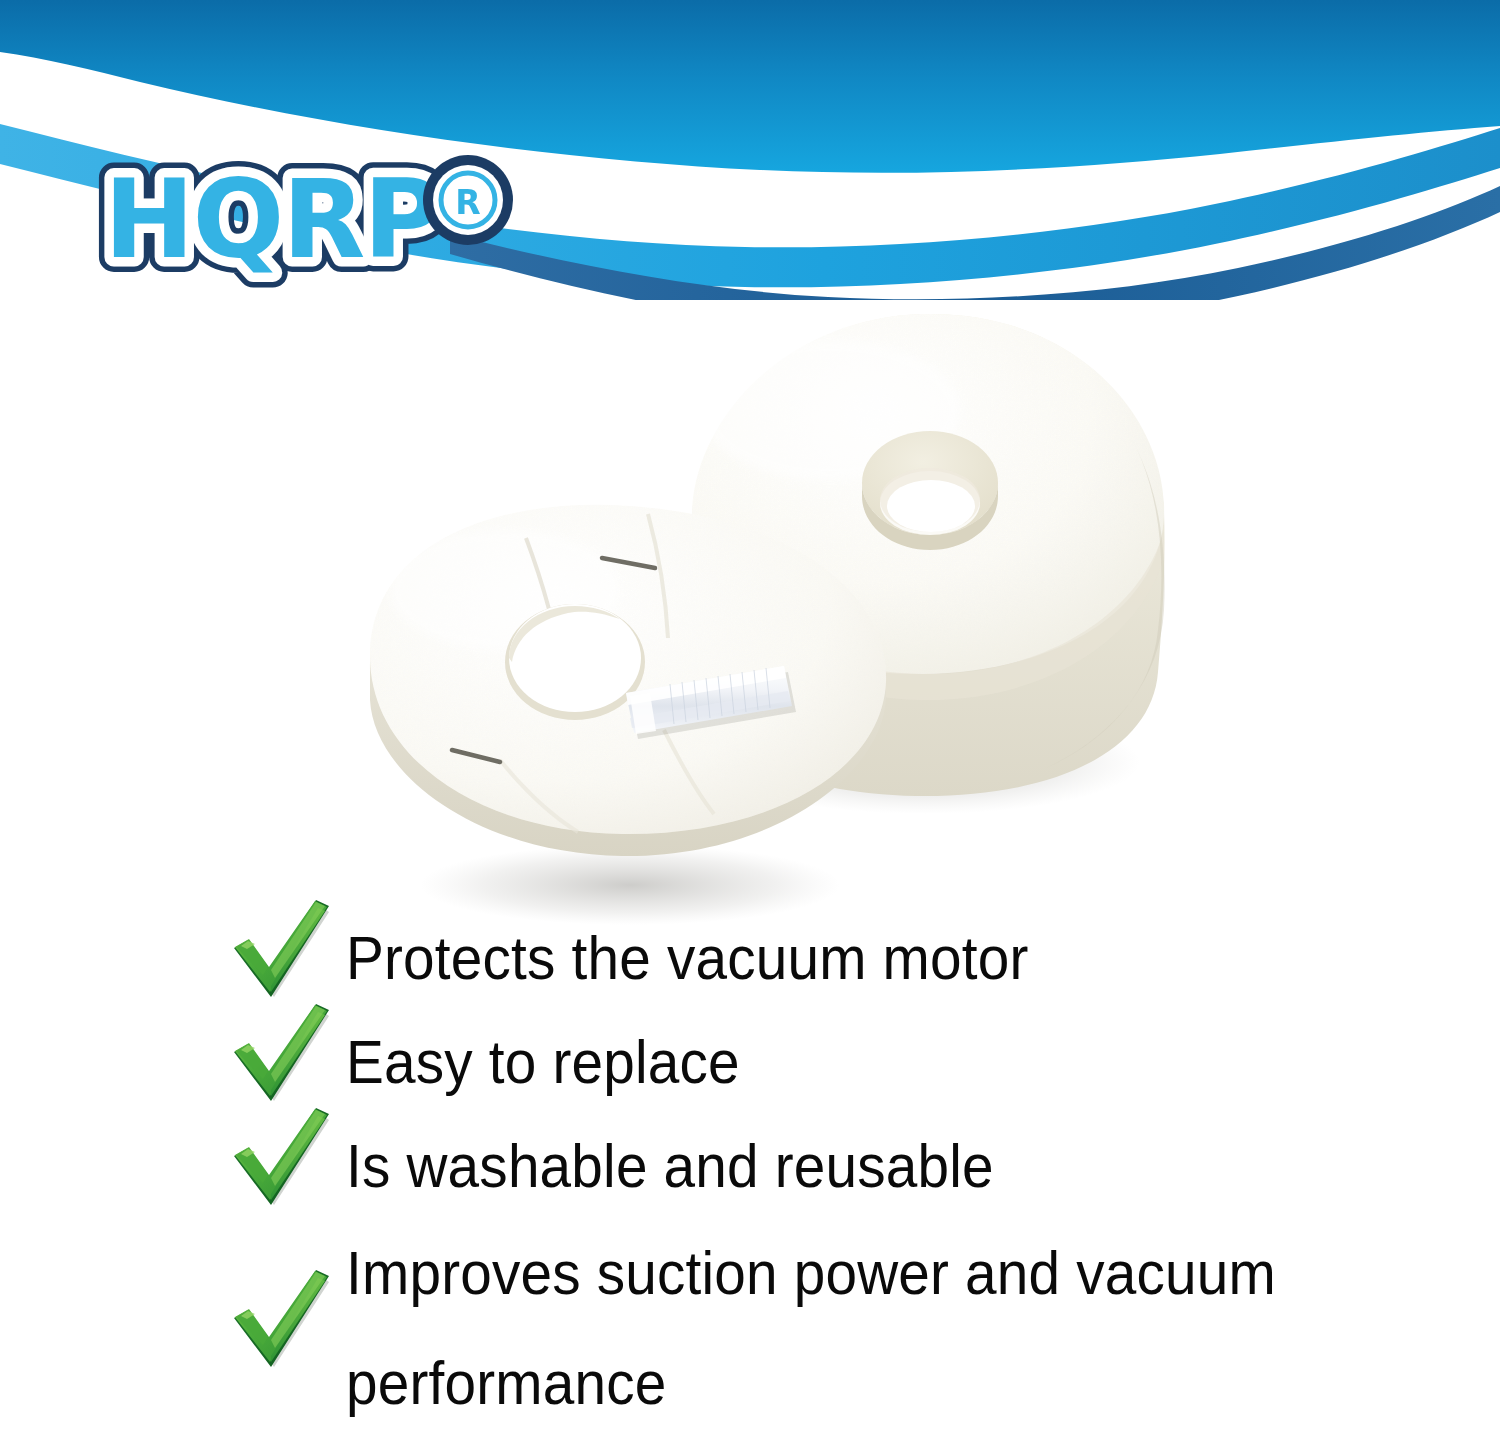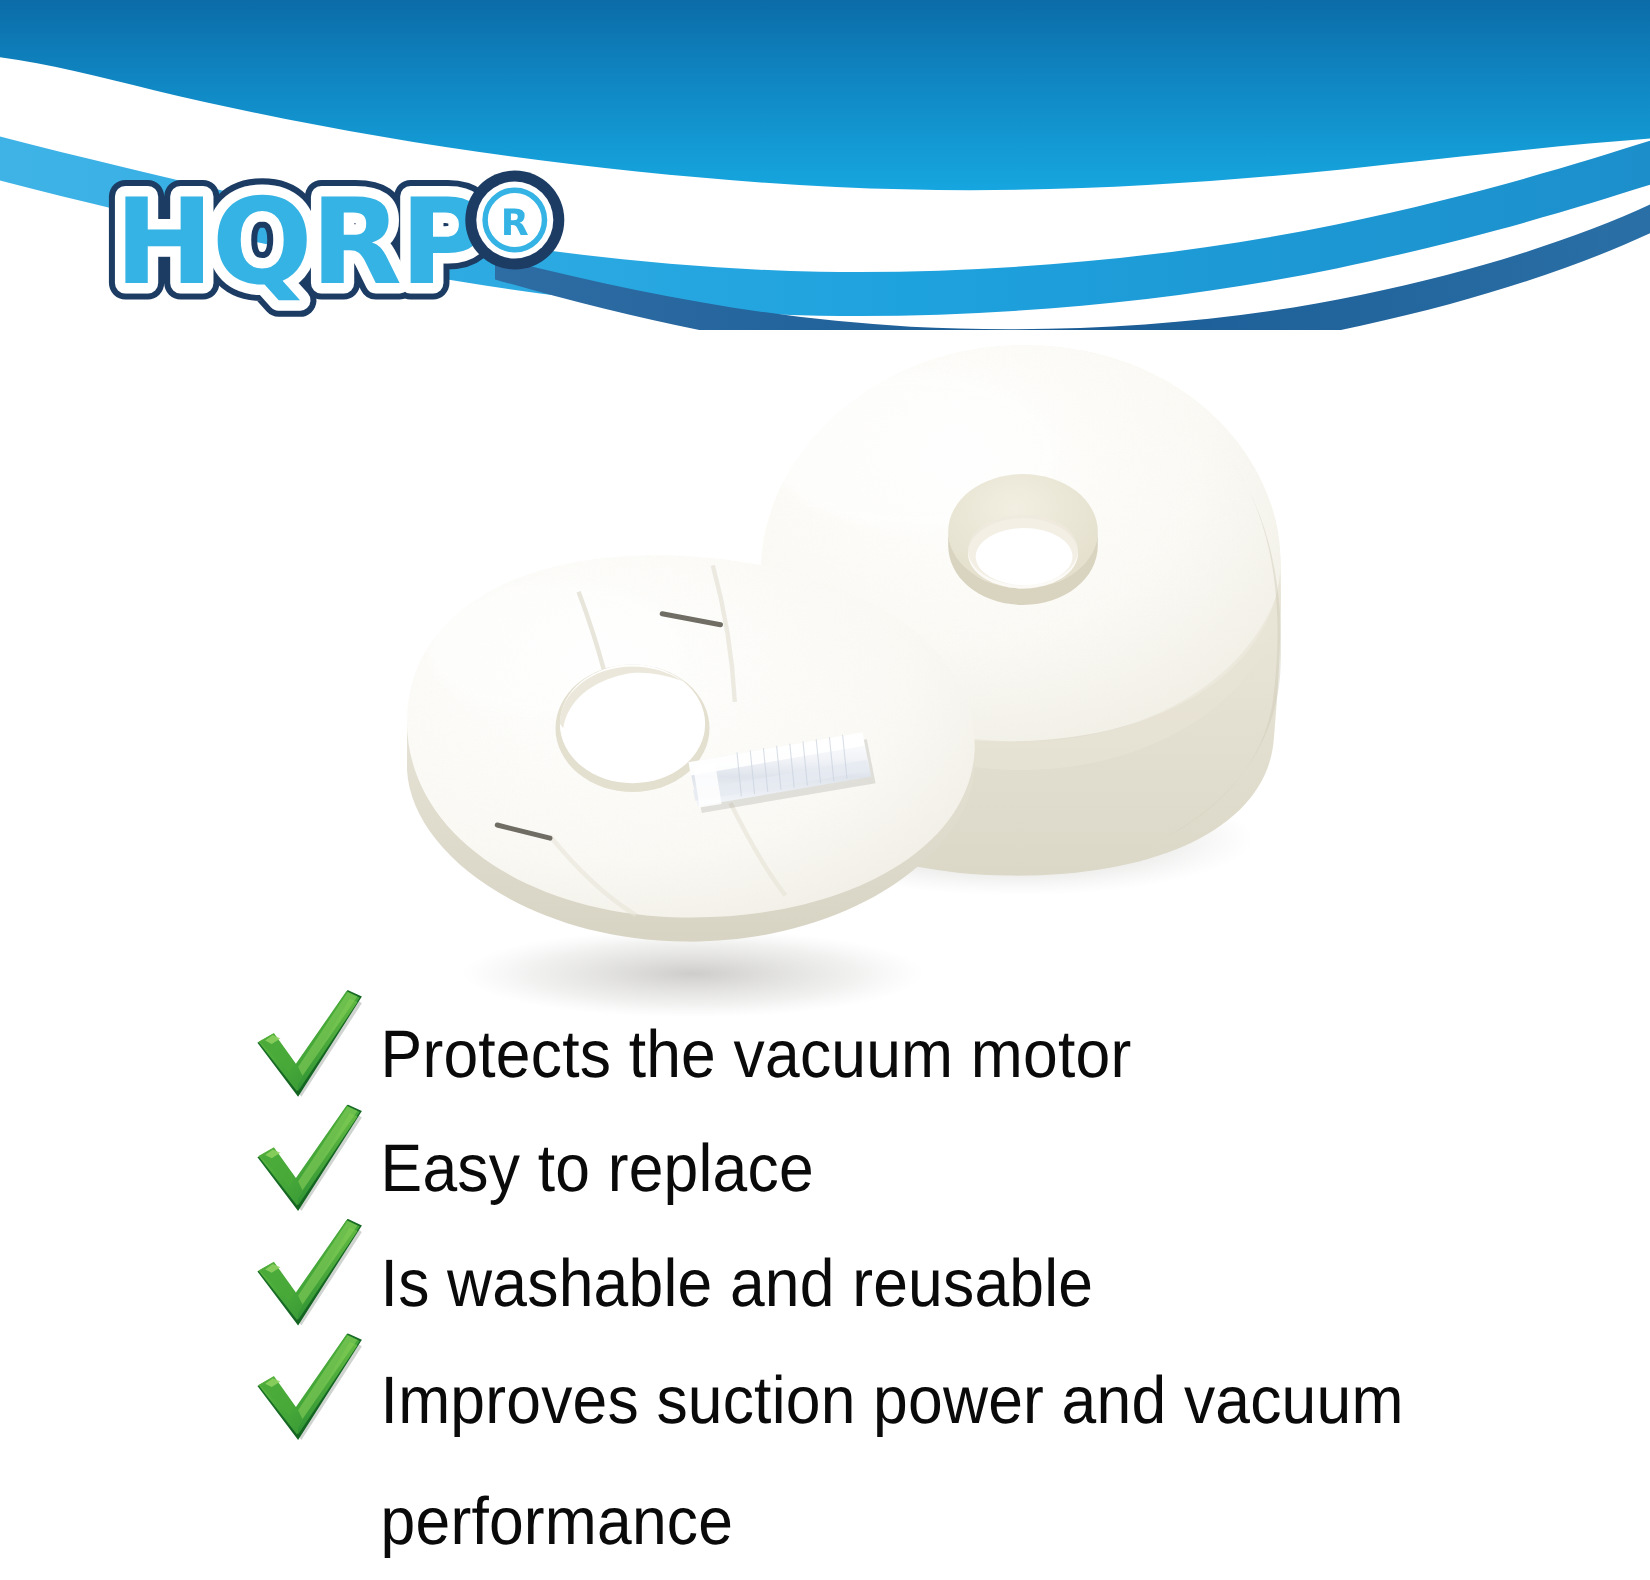--- a/index.html
+++ b/index.html
@@ -82,21 +82,21 @@
   
   #benefits {
     position: absolute;
     left: 228px;
     top: 906px;
     width: 1250px;
   }
   .benefit-row {
     position: relative;
     display: flex;
-    align-items: flex-start;
+    align-items: center;
     height: 104px;
   }
   .benefit-row.tall { height: auto; }
 
   .check-wrap {
     position: relative;
     flex: 0 0 118px;
     height: 104px;
   }
   .check-wrap svg {

